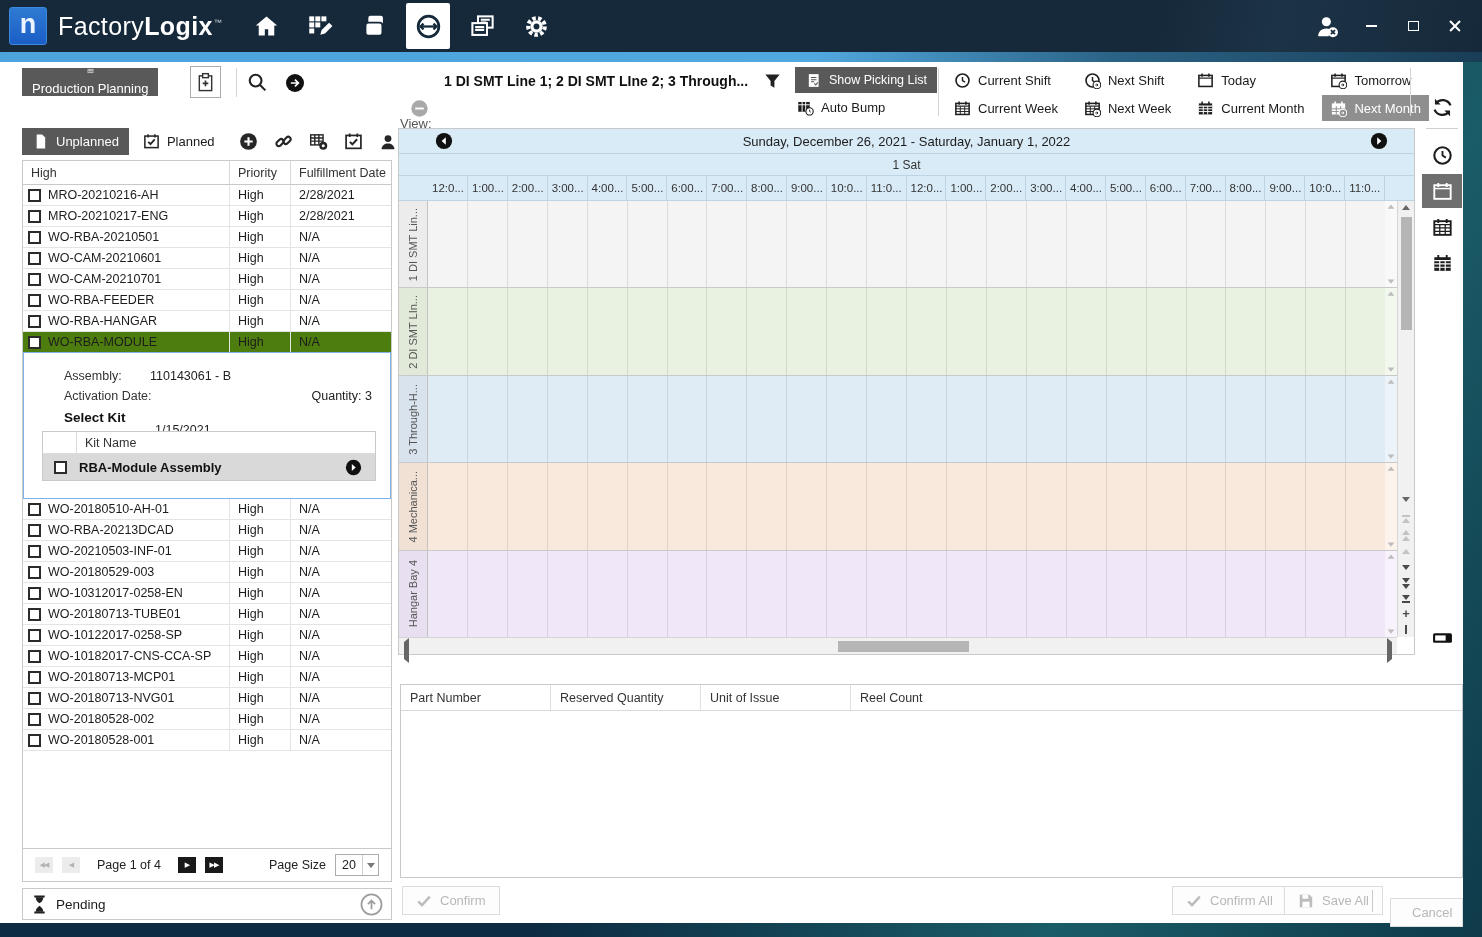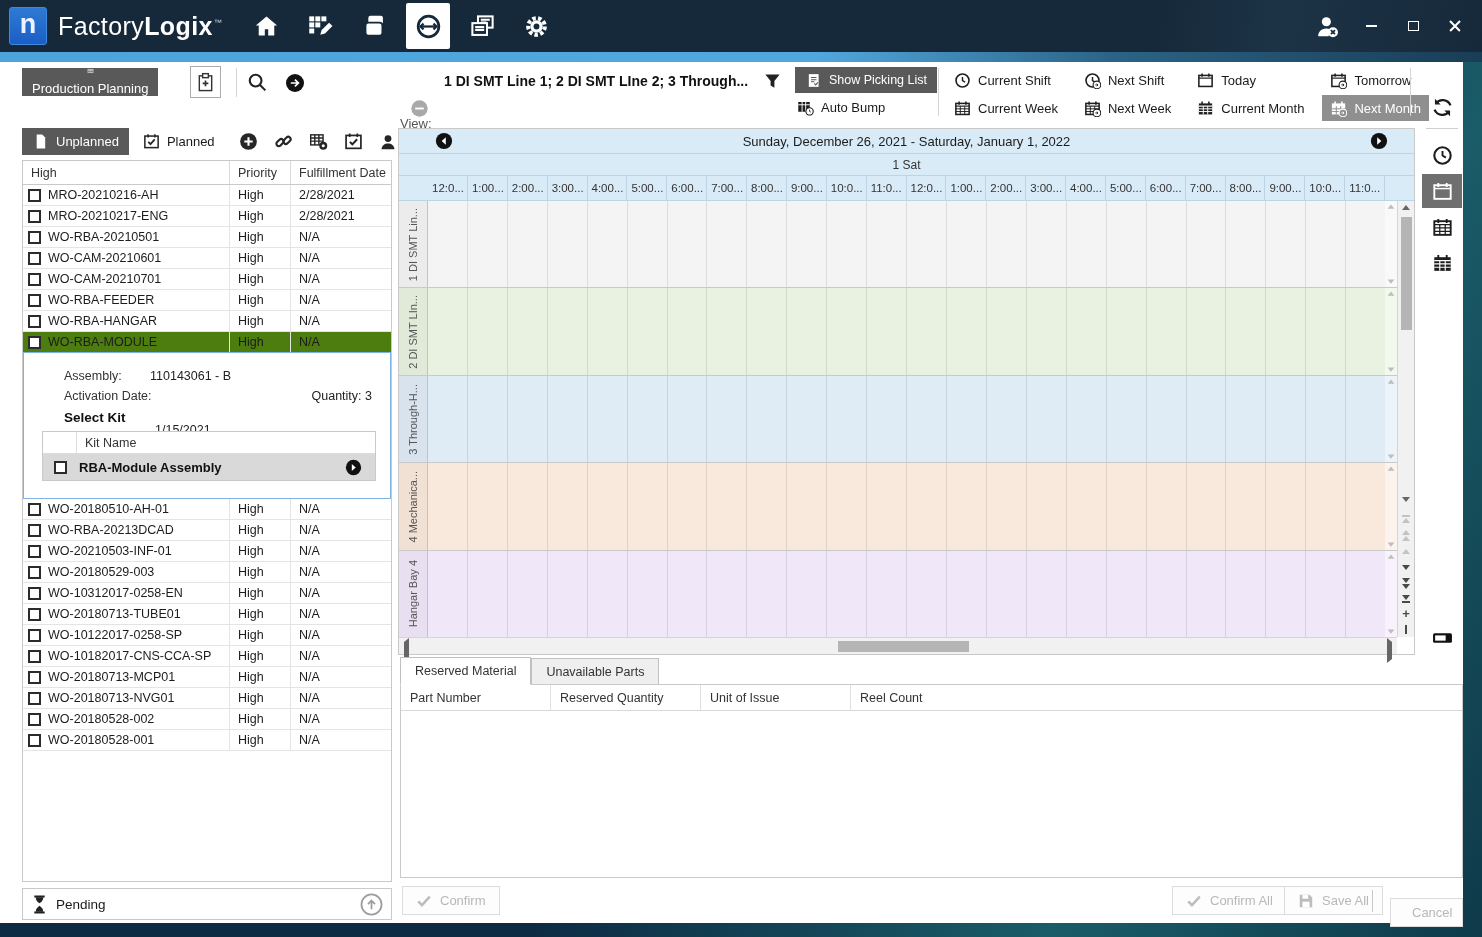--- a/index.html
+++ b/index.html
@@ -728,20 +728,34 @@
         <div class="wrow">
           <div class="wc n">
             <span class="cb"></span>
             <span>WO-20180528-001</span>
           </div>
           <div class="wc p">High</div>
           <div class="wc f">N/A</div>
         </div>
       </div>
     <div class="lp-fill"></div>
+    <div class="lp-pager">
+      <button class="pg-btn dis">◀◀</button>
+      <button class="pg-btn dis">◀</button>
+      <span class="pg-text">Page 1 of 4</span>
+      <button class="pg-btn en">▶</button>
+      <button class="pg-btn en">▶▶</button>
+      <span class="ps-label">Page Size</span>
+      <div class="ps-select">
+        <span class="v">20</span>
+        <span class="dd">
+            <i class="t d" style="color:#777"></i>
+          </span>
+      </div>
+    </div>
   </div>
 
   <div class="lp-pending">
     <svg width="17" height="19" viewBox="0 0 18 20">
         <path d="M3.5 1.5h11M3.5 18.5h11" stroke="#222" stroke-width="2"></path>
         <path d="M5 2.4h8c0 3.4-1.8 4.8-4 6.4-2.2-1.6-4-3-4-6.4zM5 17.6h8c0-3.4-1.8-4.8-4-6.4-2.2 1.6-4 3-4 6.4z" fill="#222"></path>
       </svg>
     <span>Pending</span>
     <button class="pending-up">
       <svg width="23" height="23" viewBox="0 0 22 22">
@@ -1012,24 +1026,20 @@
           </div>
       </div>
     </div>
     <div class="hscroll">
       <div class="hs-left"><i class="t l"></i></div>
       <div class="hs-thumb"></div>
       <div class="hs-right"><i class="t r"></i></div>
     </div>
   </div>
 
-  <div class="bt-tabs">
-    <button class="bt-tab active">Reserved Material</button>
-    <button class="bt-tab">Unavailable Parts</button>
-  </div>
   <div class="bt-box">
     <div class="bt-head">
         <div class="bcol c0">Part Number</div>
         <div class="bcol c2">Reserved Quantity</div>
         <div class="bcol c3">Unit of Issue</div>
         <div class="bcol c4">Reel Count</div>
       </div>
     <div></div>
   </div>
 

